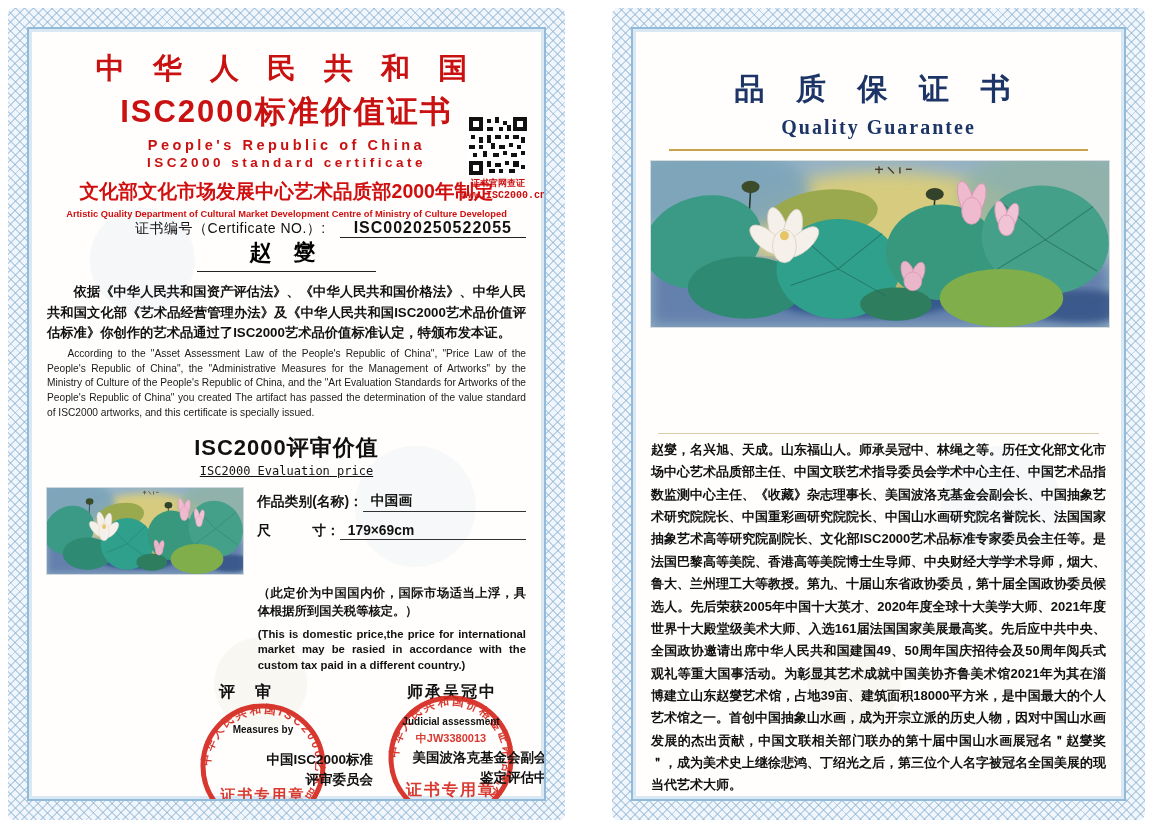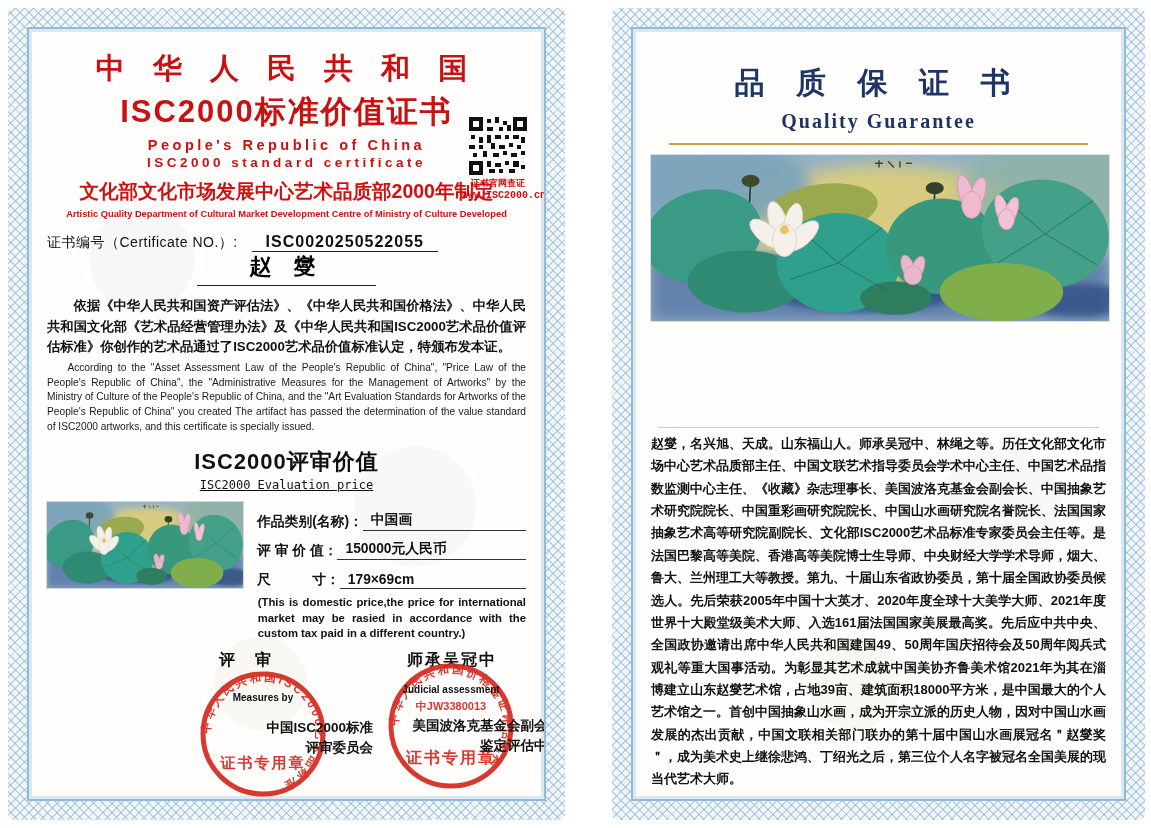--- a/index.html
+++ b/index.html
@@ -40,37 +40,37 @@
            letter-spacing:3.5px; margin-top:2px; white-space:nowrap; }
   .issuer    { text-align:center; color:#d01010; font-weight:bold; font-size:19.5px;
                margin-top:8px; white-space:nowrap; }
   .issuer-en { text-align:center; color:#d01010; font-weight:bold; font-size:9.3px;
                margin-top:4px; white-space:nowrap; }
   .qr-block { position:absolute; right:10px; top:88px; width:72px; text-align:center; z-index:5; }
   .qr-block svg { width:58px; height:58px; display:block; margin:0 auto; }
   .qr-cap1 { color:#c91111; font-size:9px; font-weight:bold; margin-top:2px; white-space:nowrap; }
   .qr-cap2 { color:#c91111; font-size:10px; font-weight:bold; font-family:"Liberation Mono",monospace; white-space:nowrap; }
 
-  .certno { text-align:left; margin-top:14px; font-size:14px; color:#111; }
+  .certno { text-align:right; font-size:14px; color:#111; }
   .certno .lbl { letter-spacing:.5px; }
   .certno .val { font-weight:bold; font-size:16px; letter-spacing:1px;
                  border-bottom:1.6px solid #222; padding:0 14px 1px; margin-left:10px; }
   .artist { text-align:center; }
   .artist span { display:inline-block; font-size:22px; font-weight:bold; letter-spacing:8px;
                  border-bottom:1.6px solid #222; padding:0 52px 3px; }
   .body-cn { margin-top:10px; font-size:13.3px; font-weight:bold; line-height:1.55;
              text-align:justify; text-indent:2em; color:#111; }
   .body-en { margin-top:3px; font-size:10.2px; line-height:1.45; text-align:justify;
              text-indent:2em; color:#1a1a1a; }
   .eval-cn { text-align:center; font-size:22px; font-weight:bold; color:#111; margin-top:12px; letter-spacing:1px;}
   .eval-en { text-align:center; font-size:12px; font-family:"DejaVu Sans Mono",monospace; color:#111; margin-top:1px;text-decoration:underline; }
   .eval-row { display:flex; margin-top:10px; align-items:flex-start; }
   .thumb { width:196px; height:86px; flex:0 0 auto; box-shadow:0 0 0 1px #cfd8dd; }
   .fields { flex:1; margin-left:14px; }
-  .frow { display:flex; align-items:flex-end; font-size:13.8px; font-weight:bold;
+  .frow { display:flex; align-items:center; font-size:13.8px; font-weight:bold;
           color:#111; margin-top:0; height:29px; }
   .frow .flbl { white-space:nowrap; }
   .frow .fval { flex:1; border-bottom:1.4px solid #333; padding:0 0 1px 8px; white-space:nowrap; }
   .note-cn { margin-left:44%; margin-top:10px; font-size:12.3px; font-weight:bold;
              line-height:1.5; color:#111; text-align:justify; }
   .note-en { margin-left:44%; margin-top:6px; font-size:11.3px; font-weight:bold;
              line-height:1.4; color:#111; text-align:justify; }
 
   .foot { position:relative; height:196px; margin-top:8px; }
   .sealhead { position:absolute; top:0; font-size:16px; font-weight:bold; color:#111; letter-spacing:2px; }
@@ -81,21 +81,21 @@
   .sealbox.r { left:336px; top:8px; }
   .sealbox svg { position:absolute; inset:0; width:136px; height:136px; z-index:2; opacity:.92; }
   .seal-cap { position:absolute; top:26px; width:100%; text-align:center; font-size:10px;
               font-weight:bold; color:#101010; z-index:3; white-space:nowrap; }
   .seal-org { position:absolute; top:52px; left:50%; transform:translateX(-50%); width:220px;
               text-align:right; font-size:13.5px; font-weight:bold; color:#101010;
               line-height:1.45; z-index:3; white-space:nowrap; }
 
   
   .g-title { text-align:center; color:#1c3566; font-weight:bold; font-size:30px;
-             letter-spacing:12px; margin-top:22px; font-family:"Liberation Serif",serif; white-space:nowrap; }
+             letter-spacing:12px; margin-top:28px; font-family:"Liberation Serif",serif; white-space:nowrap; }
   .g-sub   { text-align:center; color:#1c3566; font-weight:bold; font-size:20px;
              letter-spacing:2px; font-family:"Liberation Serif",serif; margin-top:6px; }
   .goldline { height:2px; background:#c9a24a; width:92%; margin:10px auto 0; }
   .painting-large { display:block; width:458px; height:166px; margin:10px auto 0; box-shadow:0 0 0 1px #d8dde0; }
   .bio-top { height:1px; background:rgba(185,160,95,.55); width:97%; margin:106px auto 0; }
   .bio { margin-top:5px; font-size:13px; font-weight:bold; line-height:1.72;
          text-align:justify; color:#111; }
   .wavy { margin-top:8px; height:3px;
           background:repeating-linear-gradient(90deg,#e6d49a 0 7px, rgba(0,0,0,0) 7px 11px); opacity:.8; }
 </style>
@@ -267,30 +267,27 @@
       <div class="eval-row">
         <svg class="thumb" viewBox="0 0 460 160" preserveAspectRatio="none">
             <use href="#lotusPainting"></use>
           </svg>
         <div class="fields">
           <div class="frow">
             <span class="flbl">作品类别(名称)：</span>
             <span class="fval">中国画</span>
           </div>
           <div class="frow">
-            <span class="flbl">评 审 价 值：</span>
-            <span class="fval">150000元人民币</span>
-          </div>
-          <div class="frow">
             <span class="flbl">尺　　　寸：</span>
             <span class="fval">179×69cm</span>
           </div>
         </div>
       </div>
 
+      <p class="note-cn">（此定价为中国国内价，国际市场适当上浮，具体根据所到国关税等核定。）</p>
       <p class="note-en">(This is domestic price,the price for international market may be rasied in accordance with the custom tax paid in a different country.)</p>
 
       <div class="foot">
         <div class="sealhead l">评　审</div>
         <div class="sealhead r">师承吴冠中</div>
 
         <div class="sealbox l">
           <svg viewBox="0 0 136 136">
             <circle cx="68" cy="68" r="60" fill="none" stroke="#d5281e" stroke-width="5"></circle>
             <path id="ringL" d="M 15 68 A 53 53 0 1 1 121 68 A 53 53 0 1 1 15 68" fill="none"></path>

